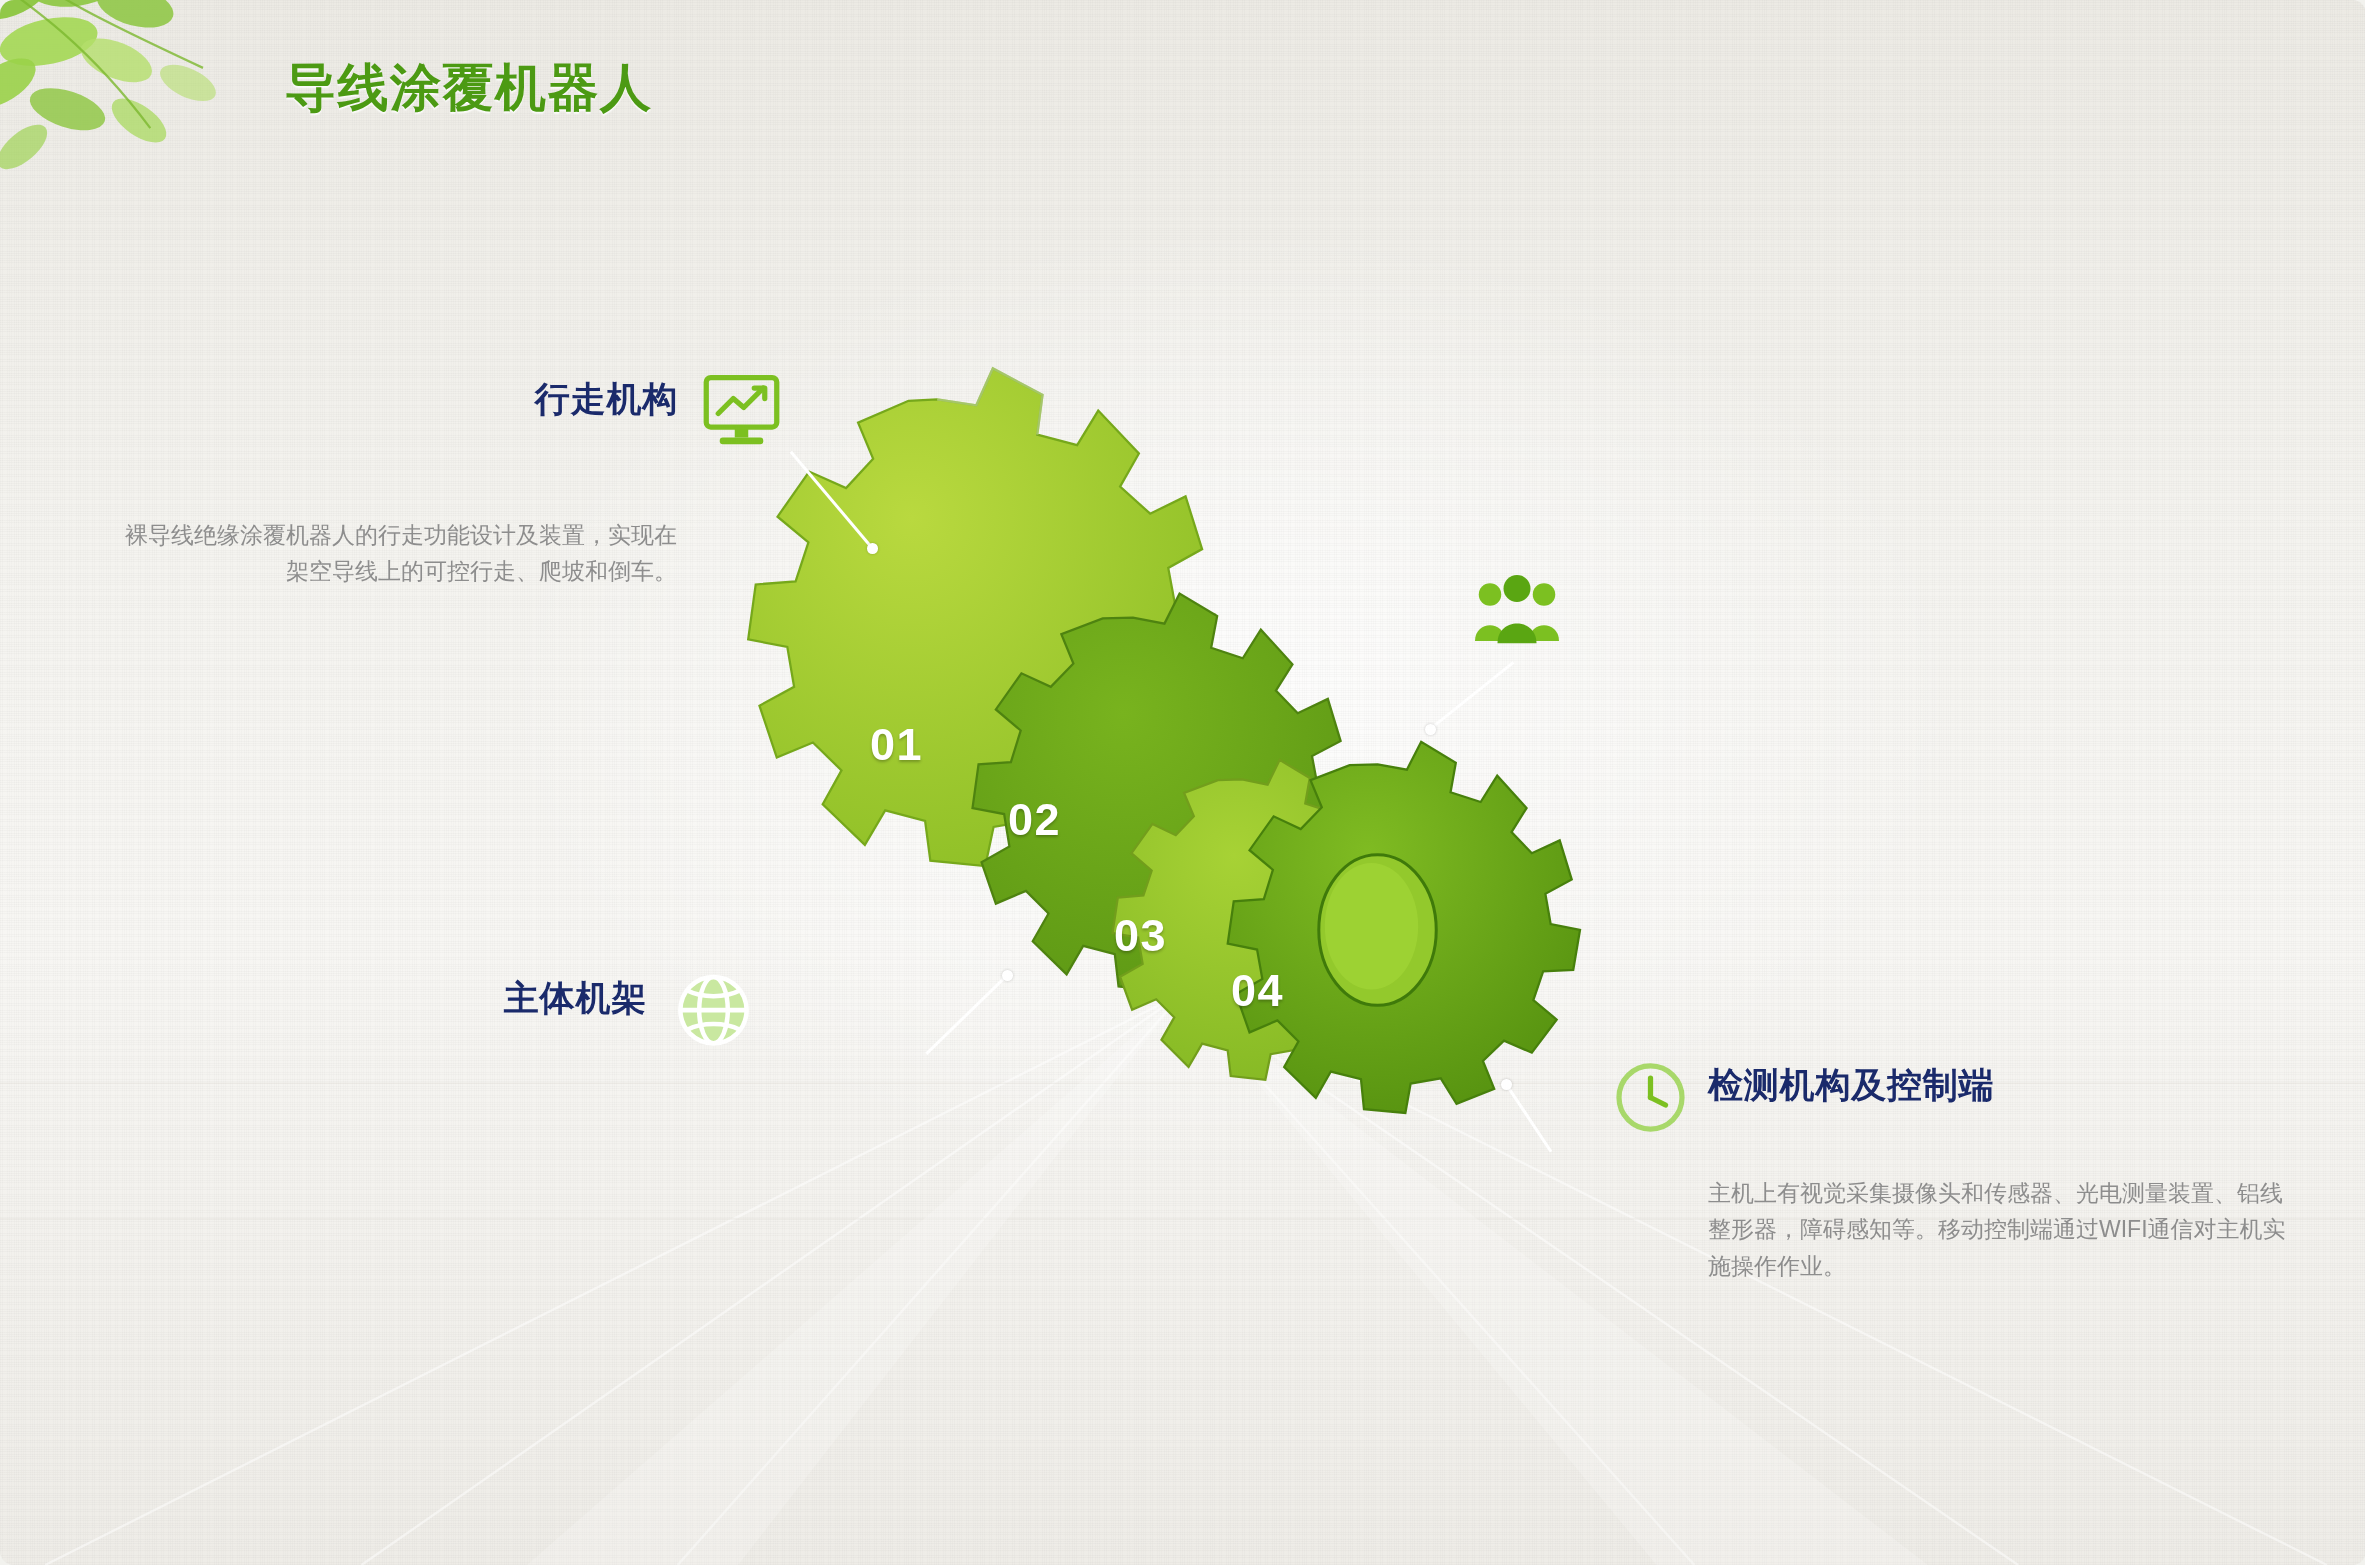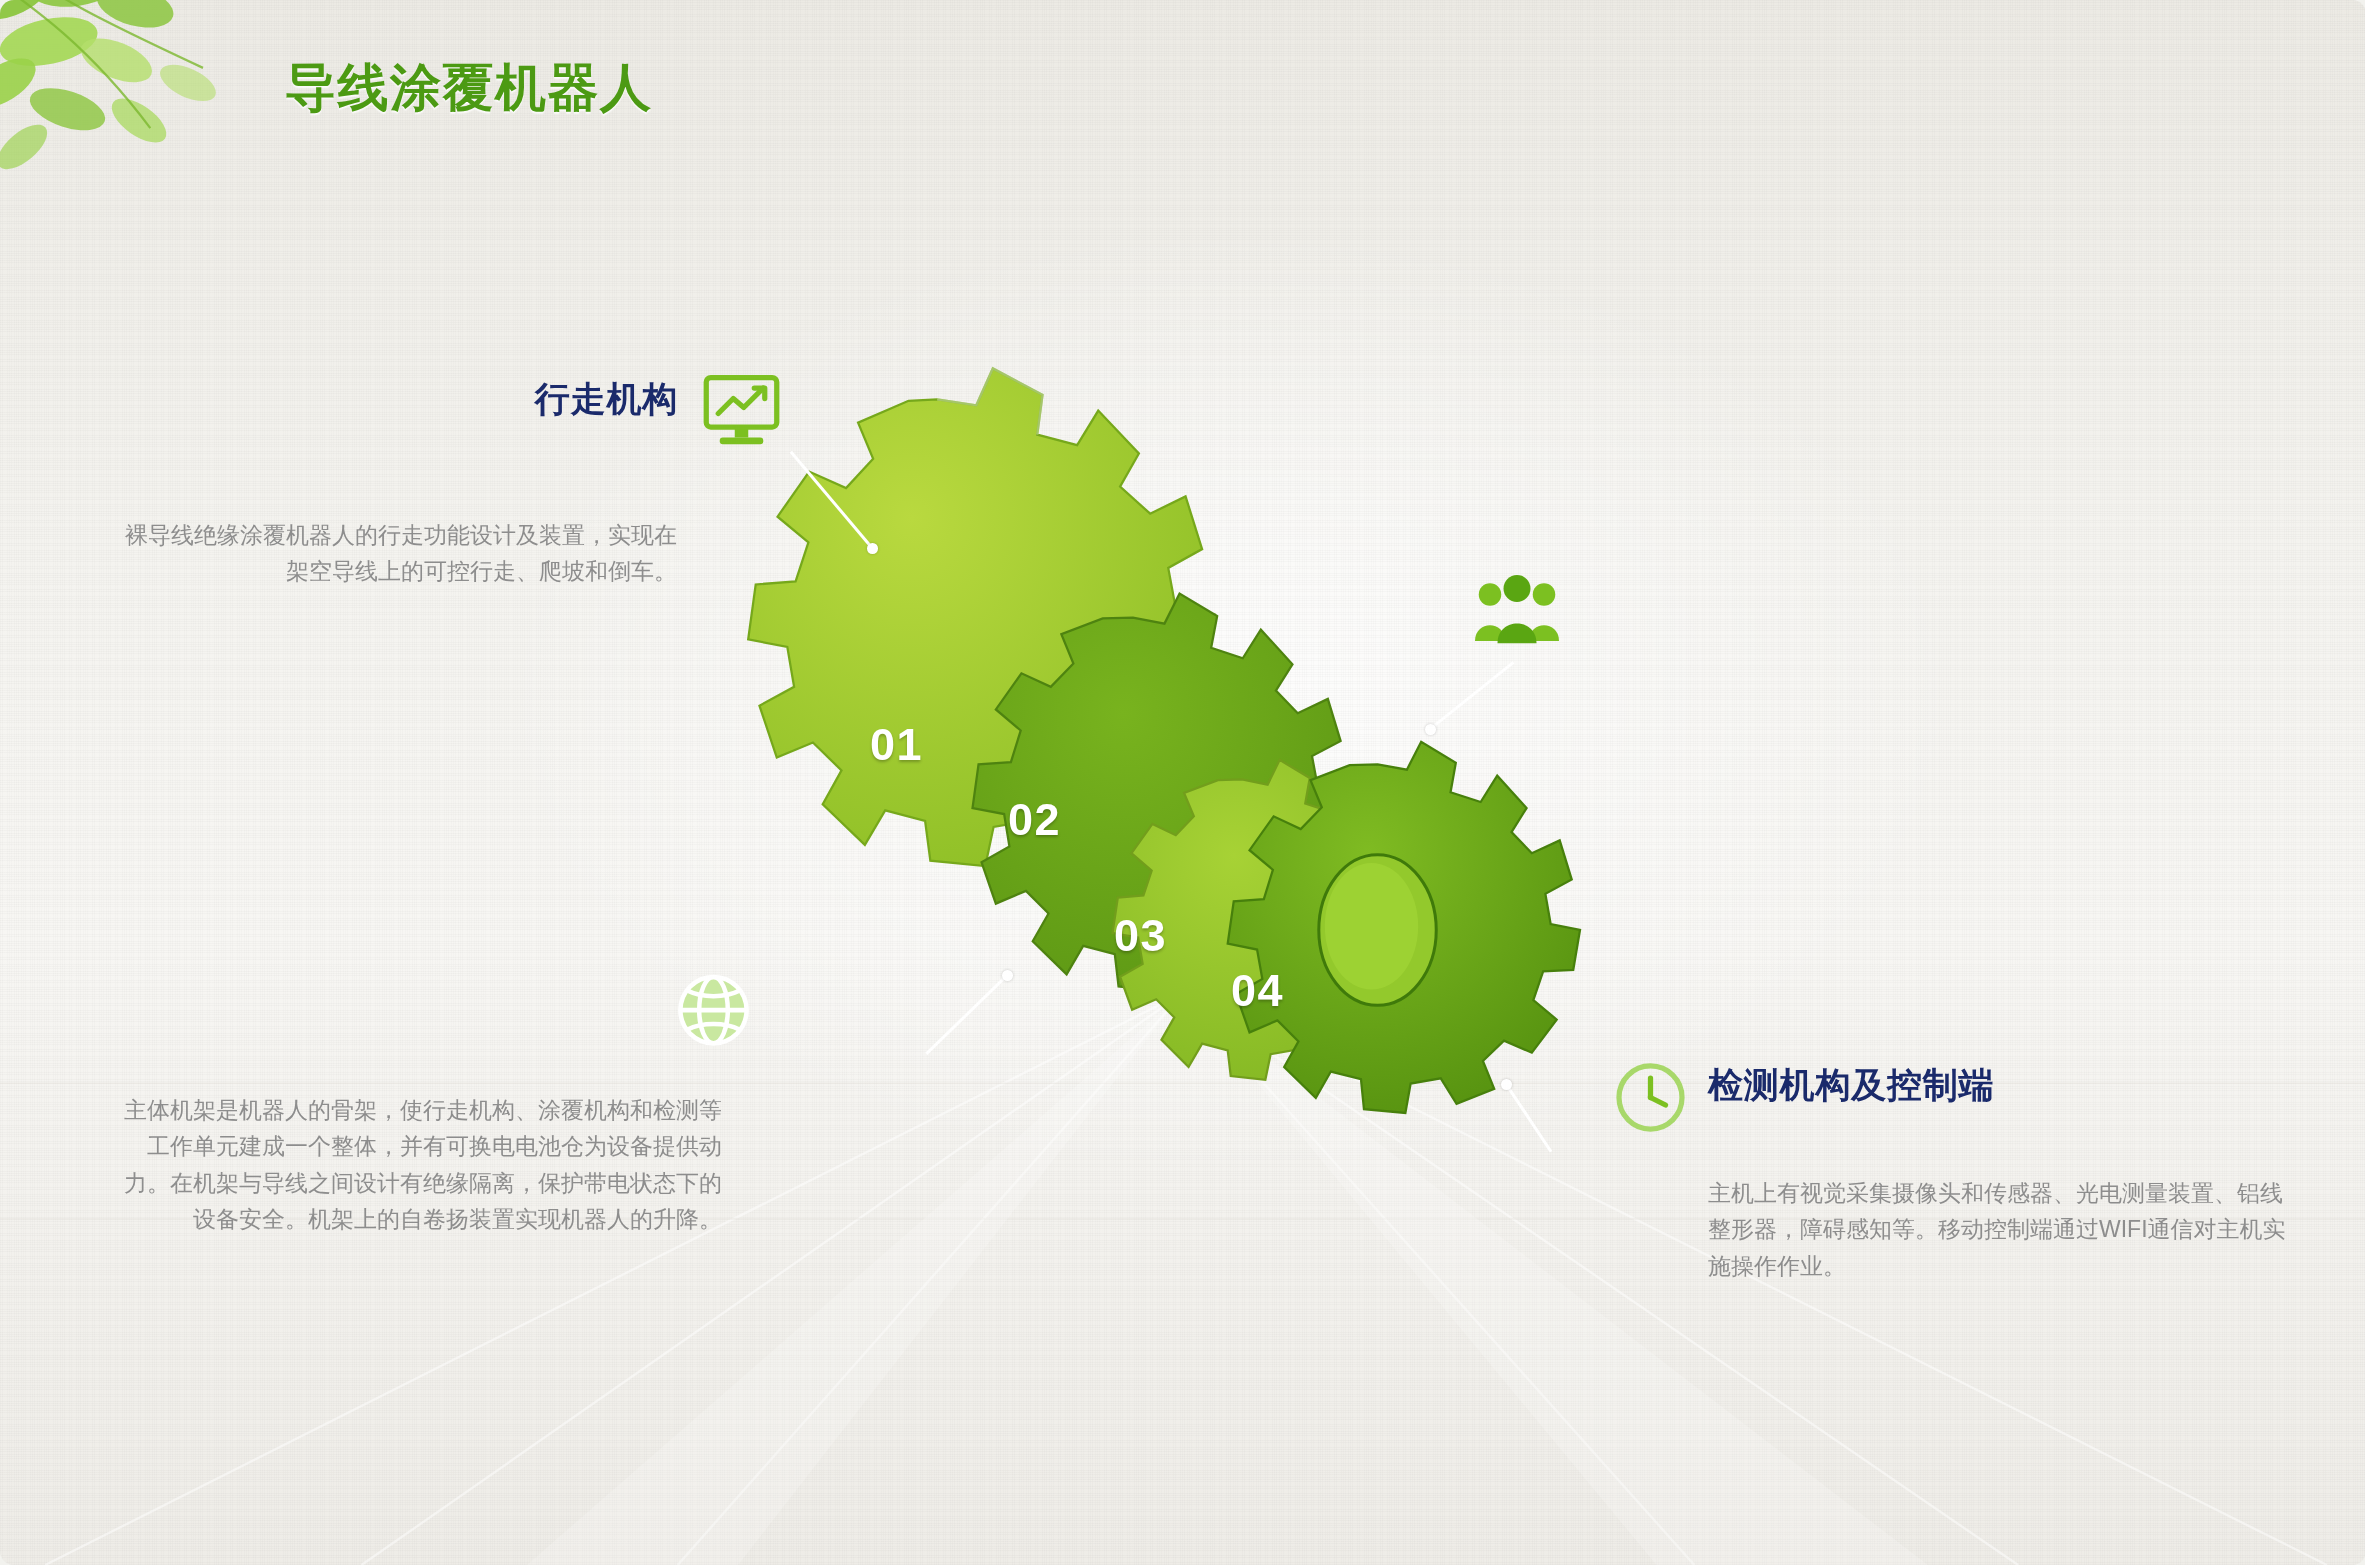--- a/index.html
+++ b/index.html
@@ -199,21 +199,21 @@
       <circle cx="55" cy="52" r="44" fill="#c9e8a0"></circle>
       <g fill="none" stroke="#ffffff" stroke-width="6">
         <ellipse cx="55" cy="52" rx="44" ry="44"></ellipse>
         <ellipse cx="55" cy="52" rx="19" ry="44"></ellipse>
         <line x1="11" y1="52" x2="99" y2="52"></line>
         <path d="M20 26 C40 36, 70 36, 90 26"></path>
         <path d="M20 78 C40 68, 70 68, 90 78"></path>
       </g>
     </svg>
   </div>
-  <div class="sec-body t-right" style="left:105px; top:1092px; width:617px;">主体机架是机器人的骨架，使行走机构、涂覆机构和检测等工作单元建成一个整体，并有可换电电池仓为设备提供动力。在机架与导线之间设计有绝缘隔离，保护带电状态下的设备安全。机架上的自卷扬装置实现机器人的升降。</div>
+  <div class="sec-title t-right" style="left:248px; top:975px; width:399px;">主体机架</div>
 
   <div class="icon-box" style="left:1613px; top:1060px; width:75px; height:75px;">
     <svg viewBox="0 0 100 100" width="75" height="75">
       <circle cx="50" cy="50" r="42" fill="none" stroke="#a8d86a" stroke-width="7"></circle>
       <line x1="50" y1="50" x2="50" y2="24" stroke="#7cc021" stroke-width="7" stroke-linecap="round"></line>
       <line x1="50" y1="50" x2="70" y2="60" stroke="#7cc021" stroke-width="7" stroke-linecap="round"></line>
     </svg>
   </div>
   <div class="sec-title t-left" style="left:1708px; top:1062px; width:678px;">检测机构及控制端</div>
   <div class="sec-body t-left" style="left:1708px; top:1175px; width:595px;">主机上有视觉采集摄像头和传感器、光电测量装置、铝线整形器，障碍感知等。移动控制端通过WIFI通信对主机实施操作作业。</div>

